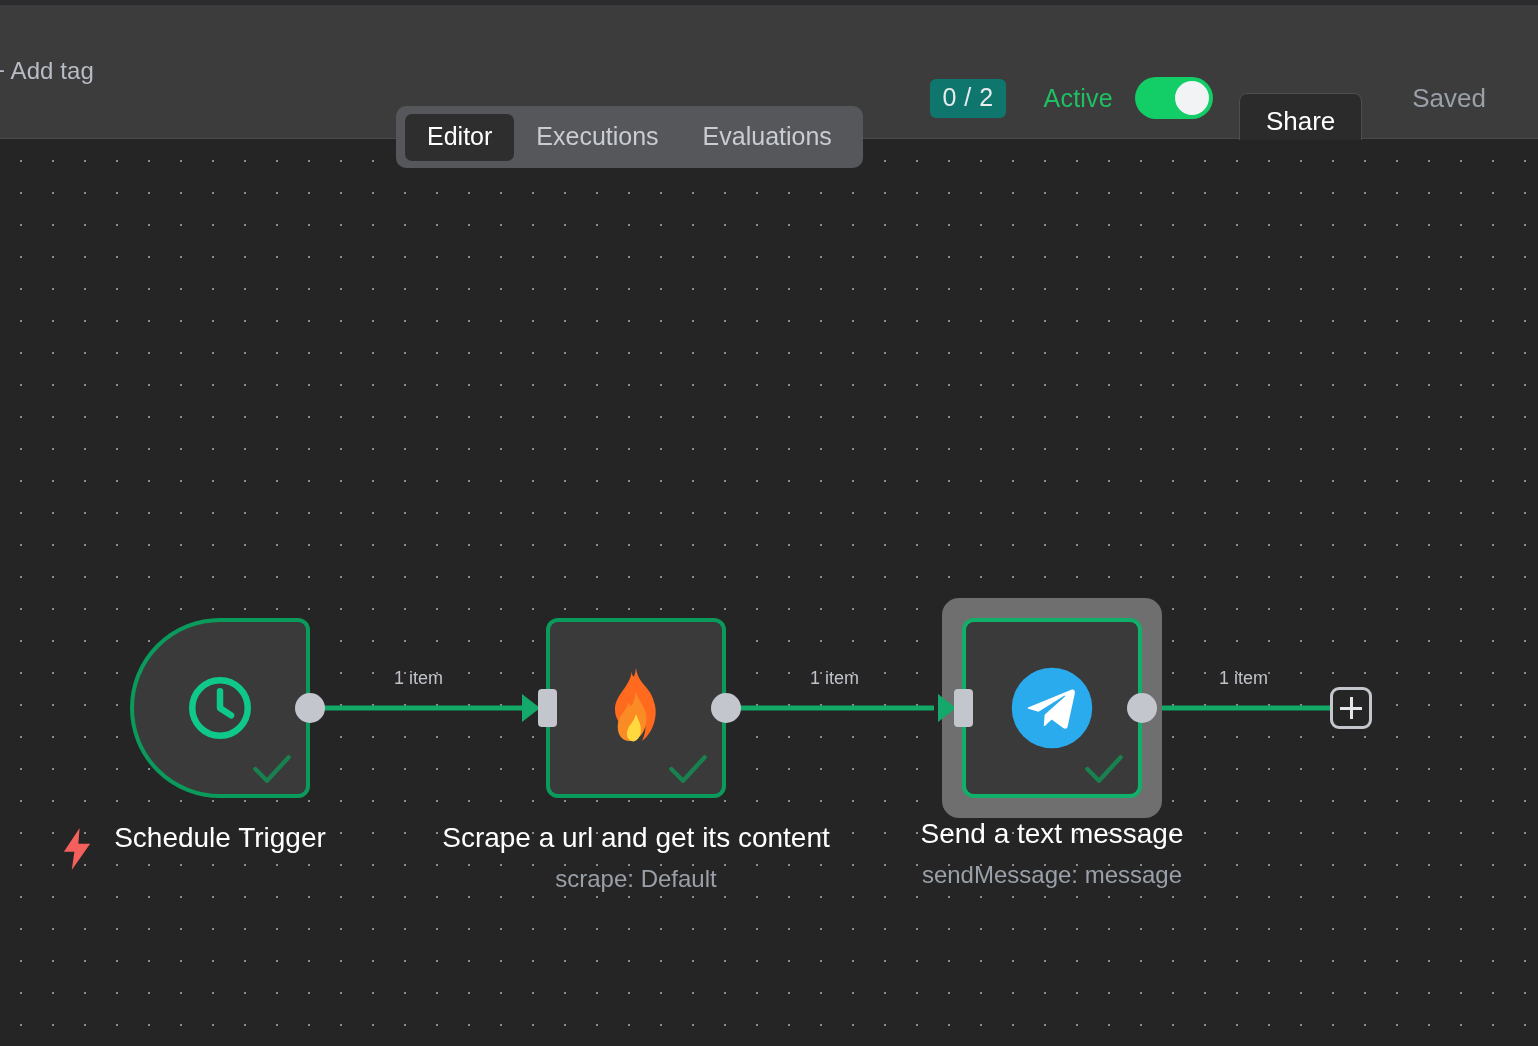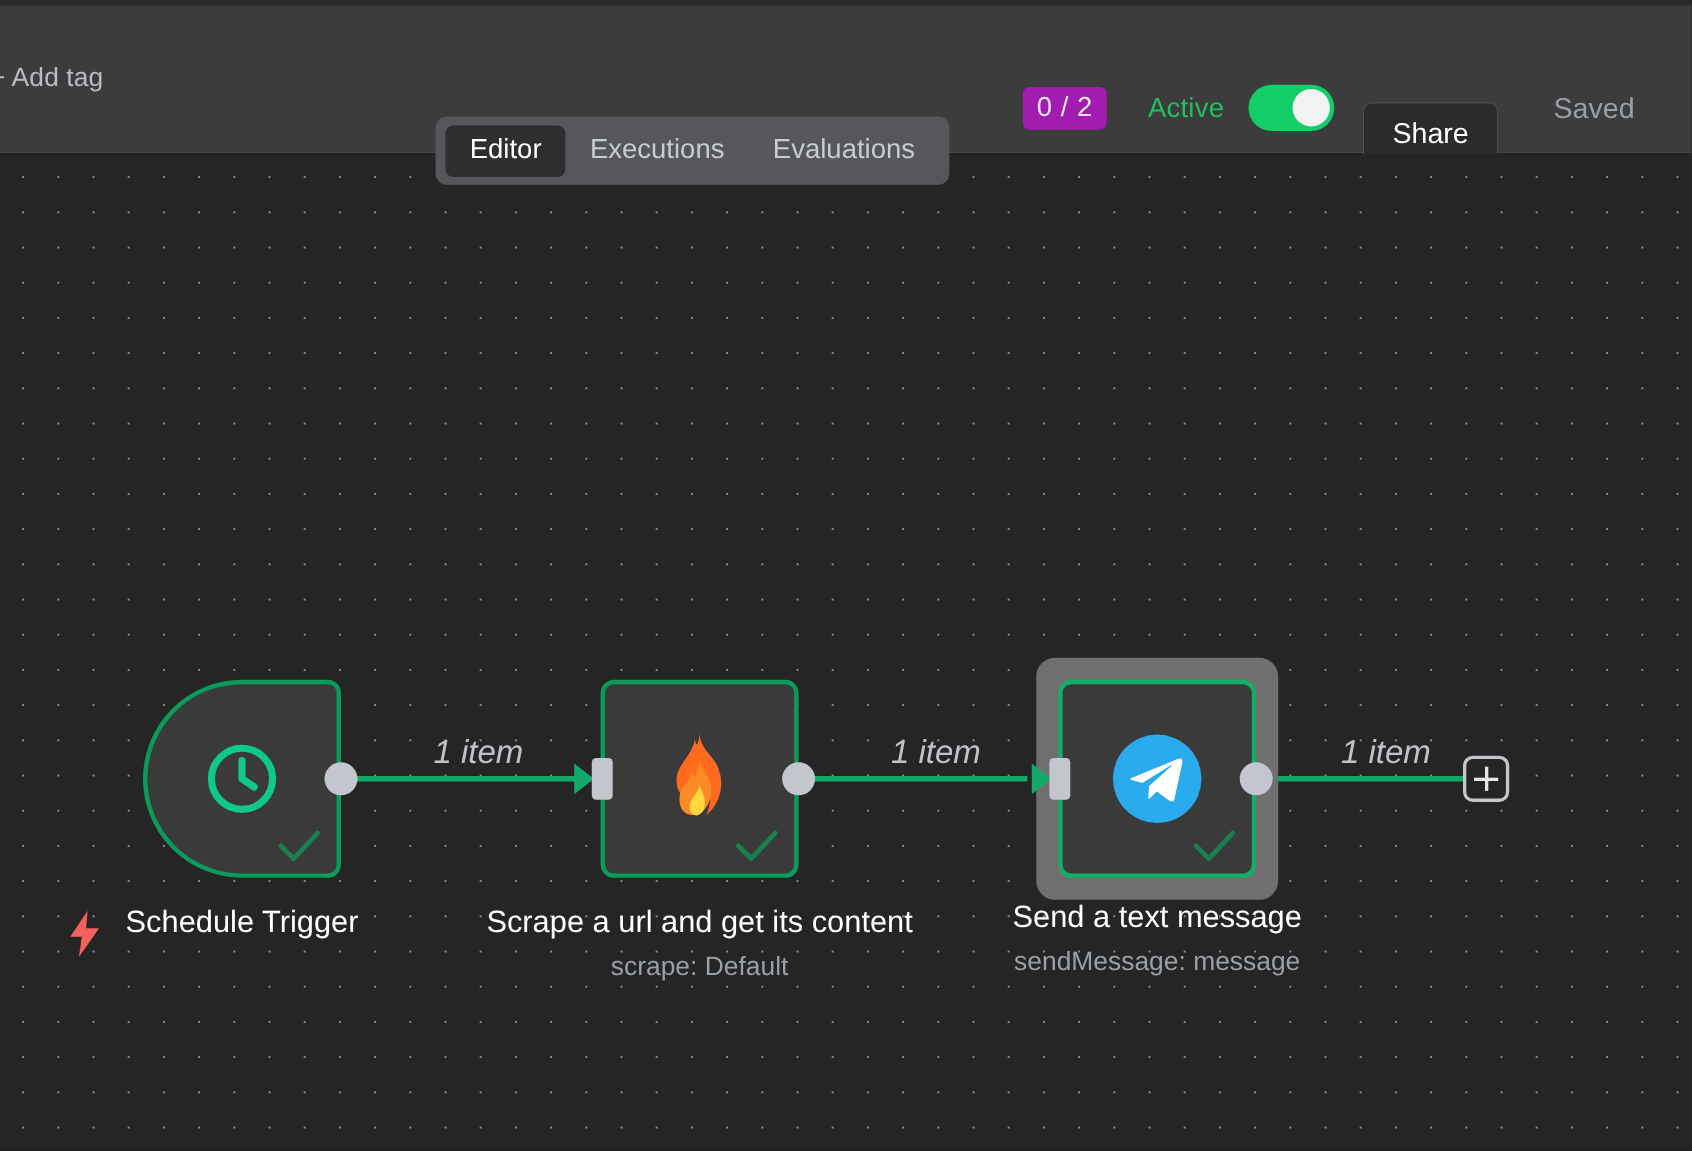--- a/index.html
+++ b/index.html
@@ -50,21 +50,21 @@
 
   .header-right {
     position: absolute;
     right: 0;
     top: 40px;
     display: flex;
     align-items: center;
   }
 
   .count-badge {
-    background: #a21caf;
+    background: #0f766e;
     color: #e9eaec;
     font-size: 25px;
     border-radius: 6px;
     padding: 6px 12px 8px 12px;
     line-height: 1;
     letter-spacing: 0.5px;
     user-select: none;
   }
 
   .active-label {
@@ -154,25 +154,24 @@
     background-size: 32px 32px;
     background-position: 5px 5px;
     overflow: hidden;
   }
 
   
   .edges { position: absolute; inset: 0; }
 
   .edge-label {
     position: absolute;
-    font-size: 30px;
+    font-size: 18px;
     color: #bfc3c9;
     white-space: nowrap;
     user-select: none;
-    font-style: italic;
   }
 
   
   .node {
     position: absolute;
     width: 180px;
     height: 180px;
     background: #3a3a3a;
     border: 4px solid #0a9b5c;
     border-radius: 12px;

